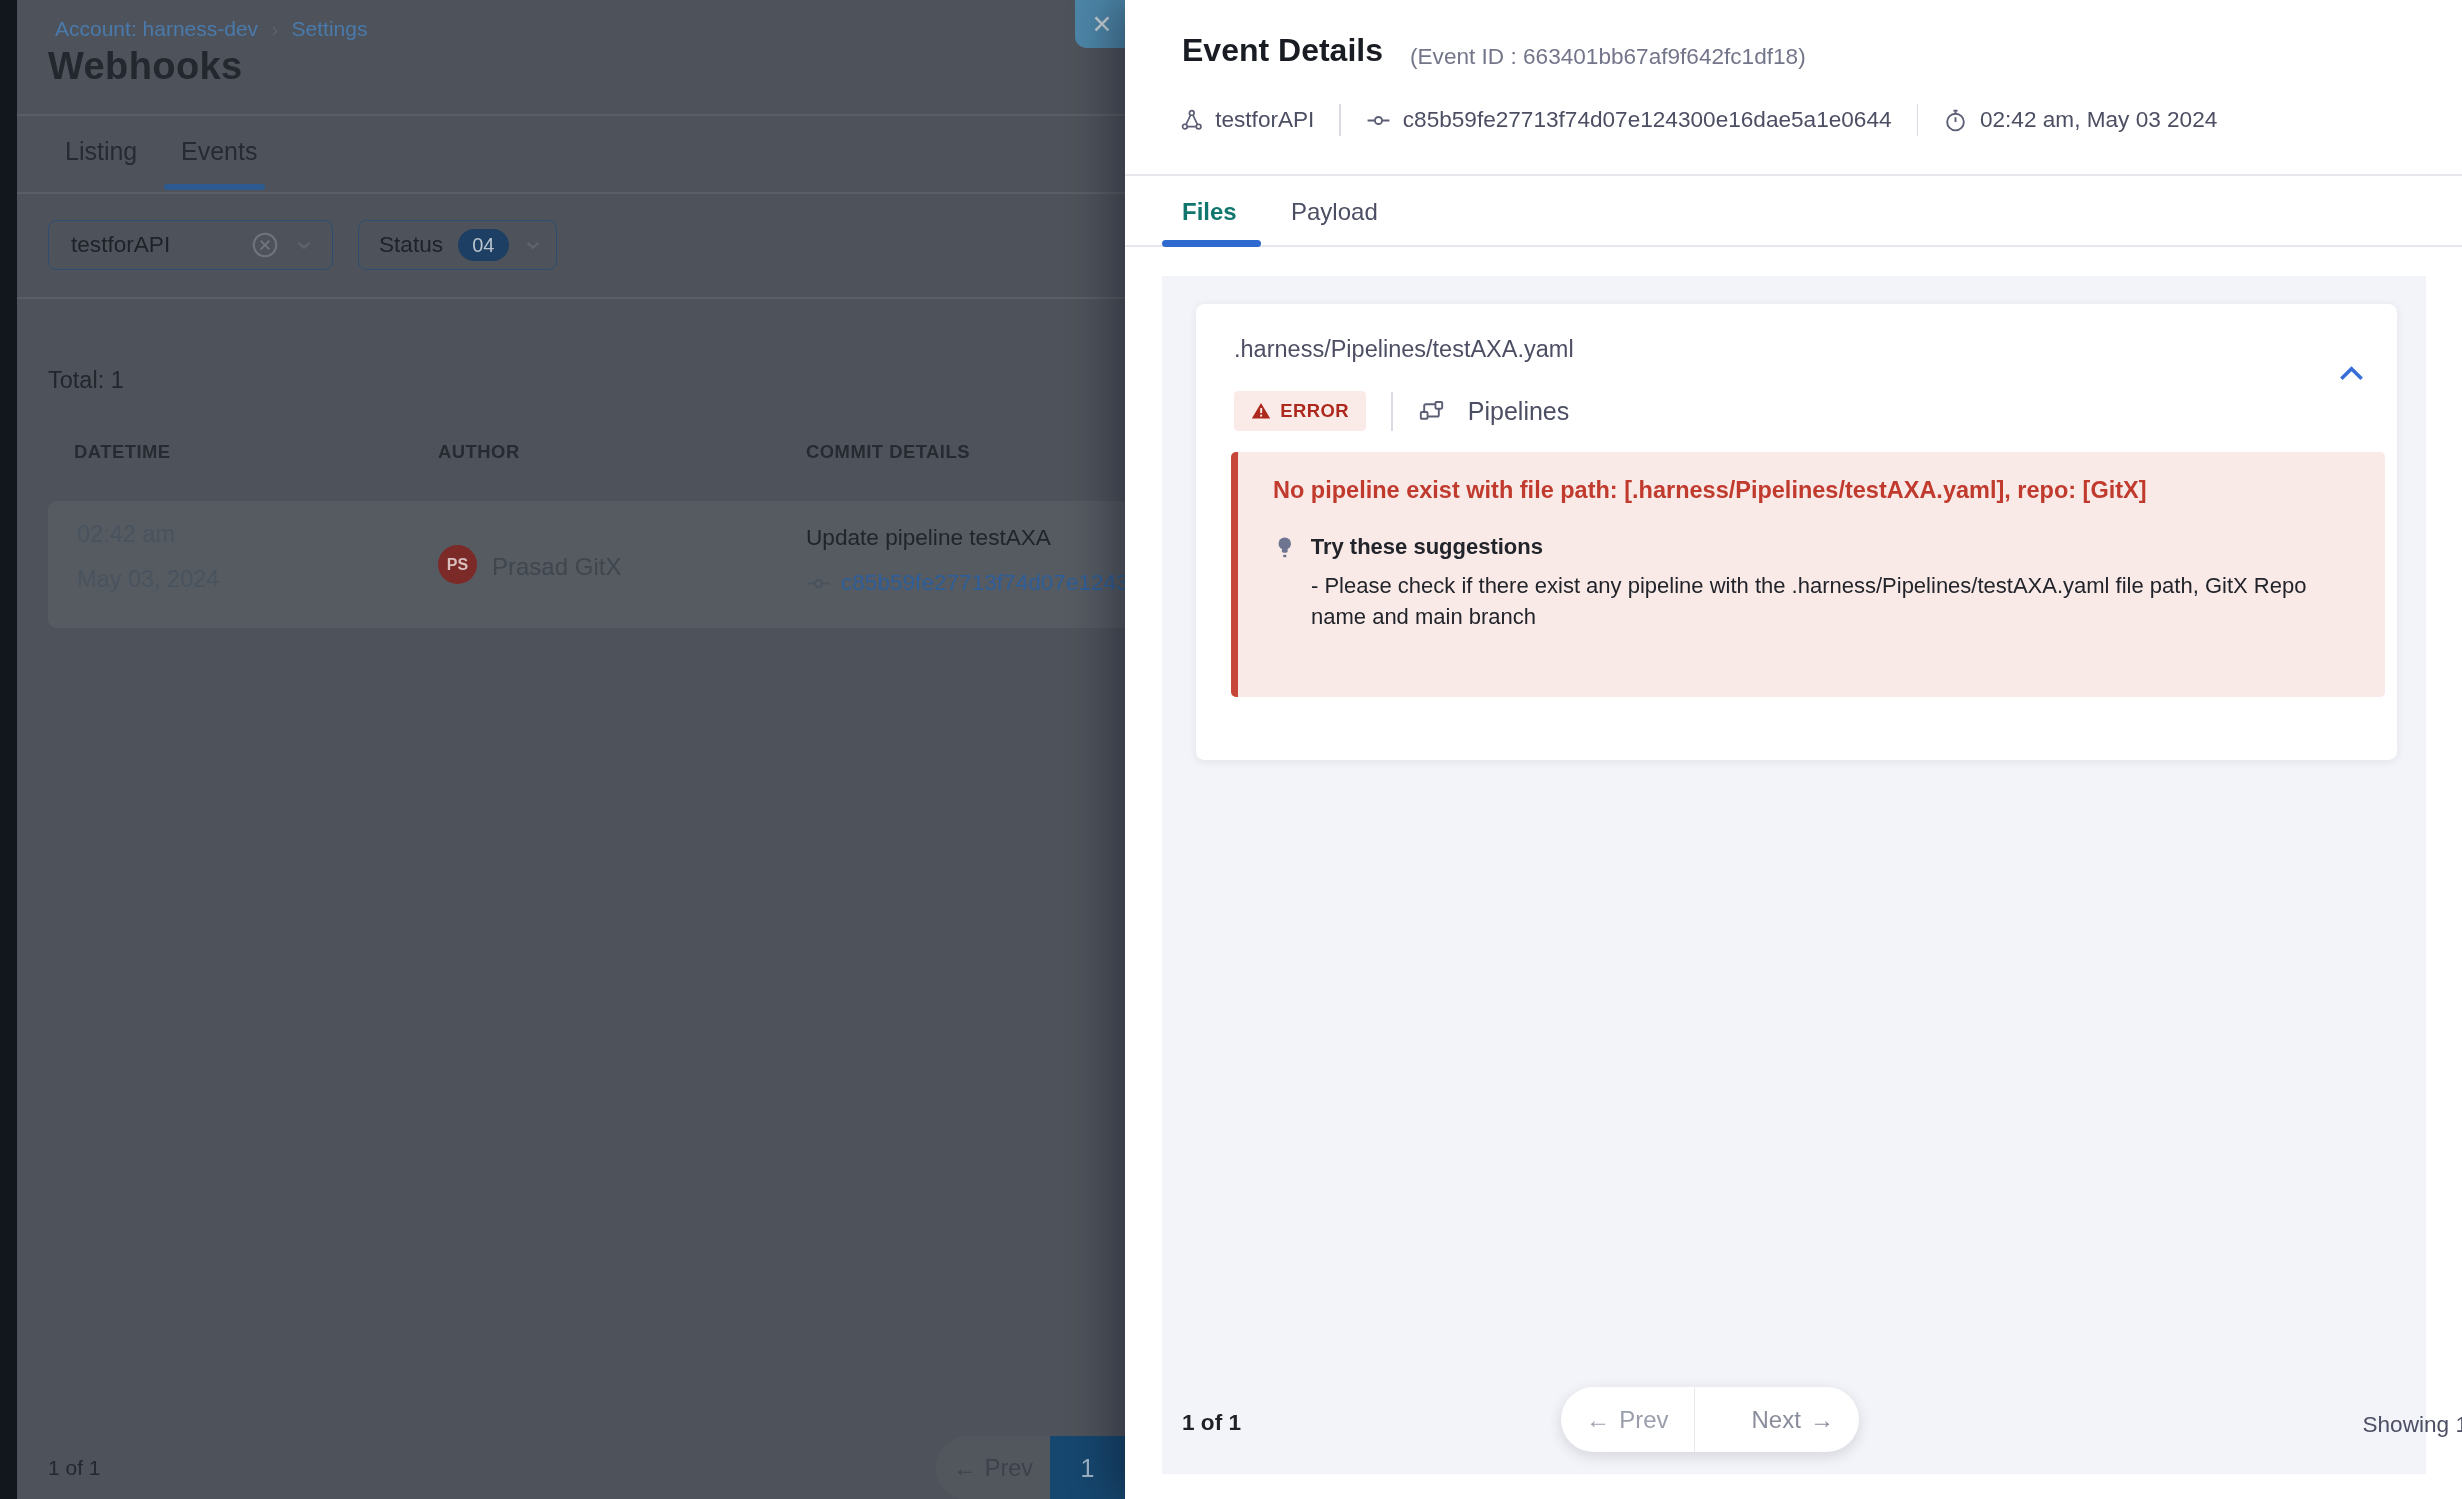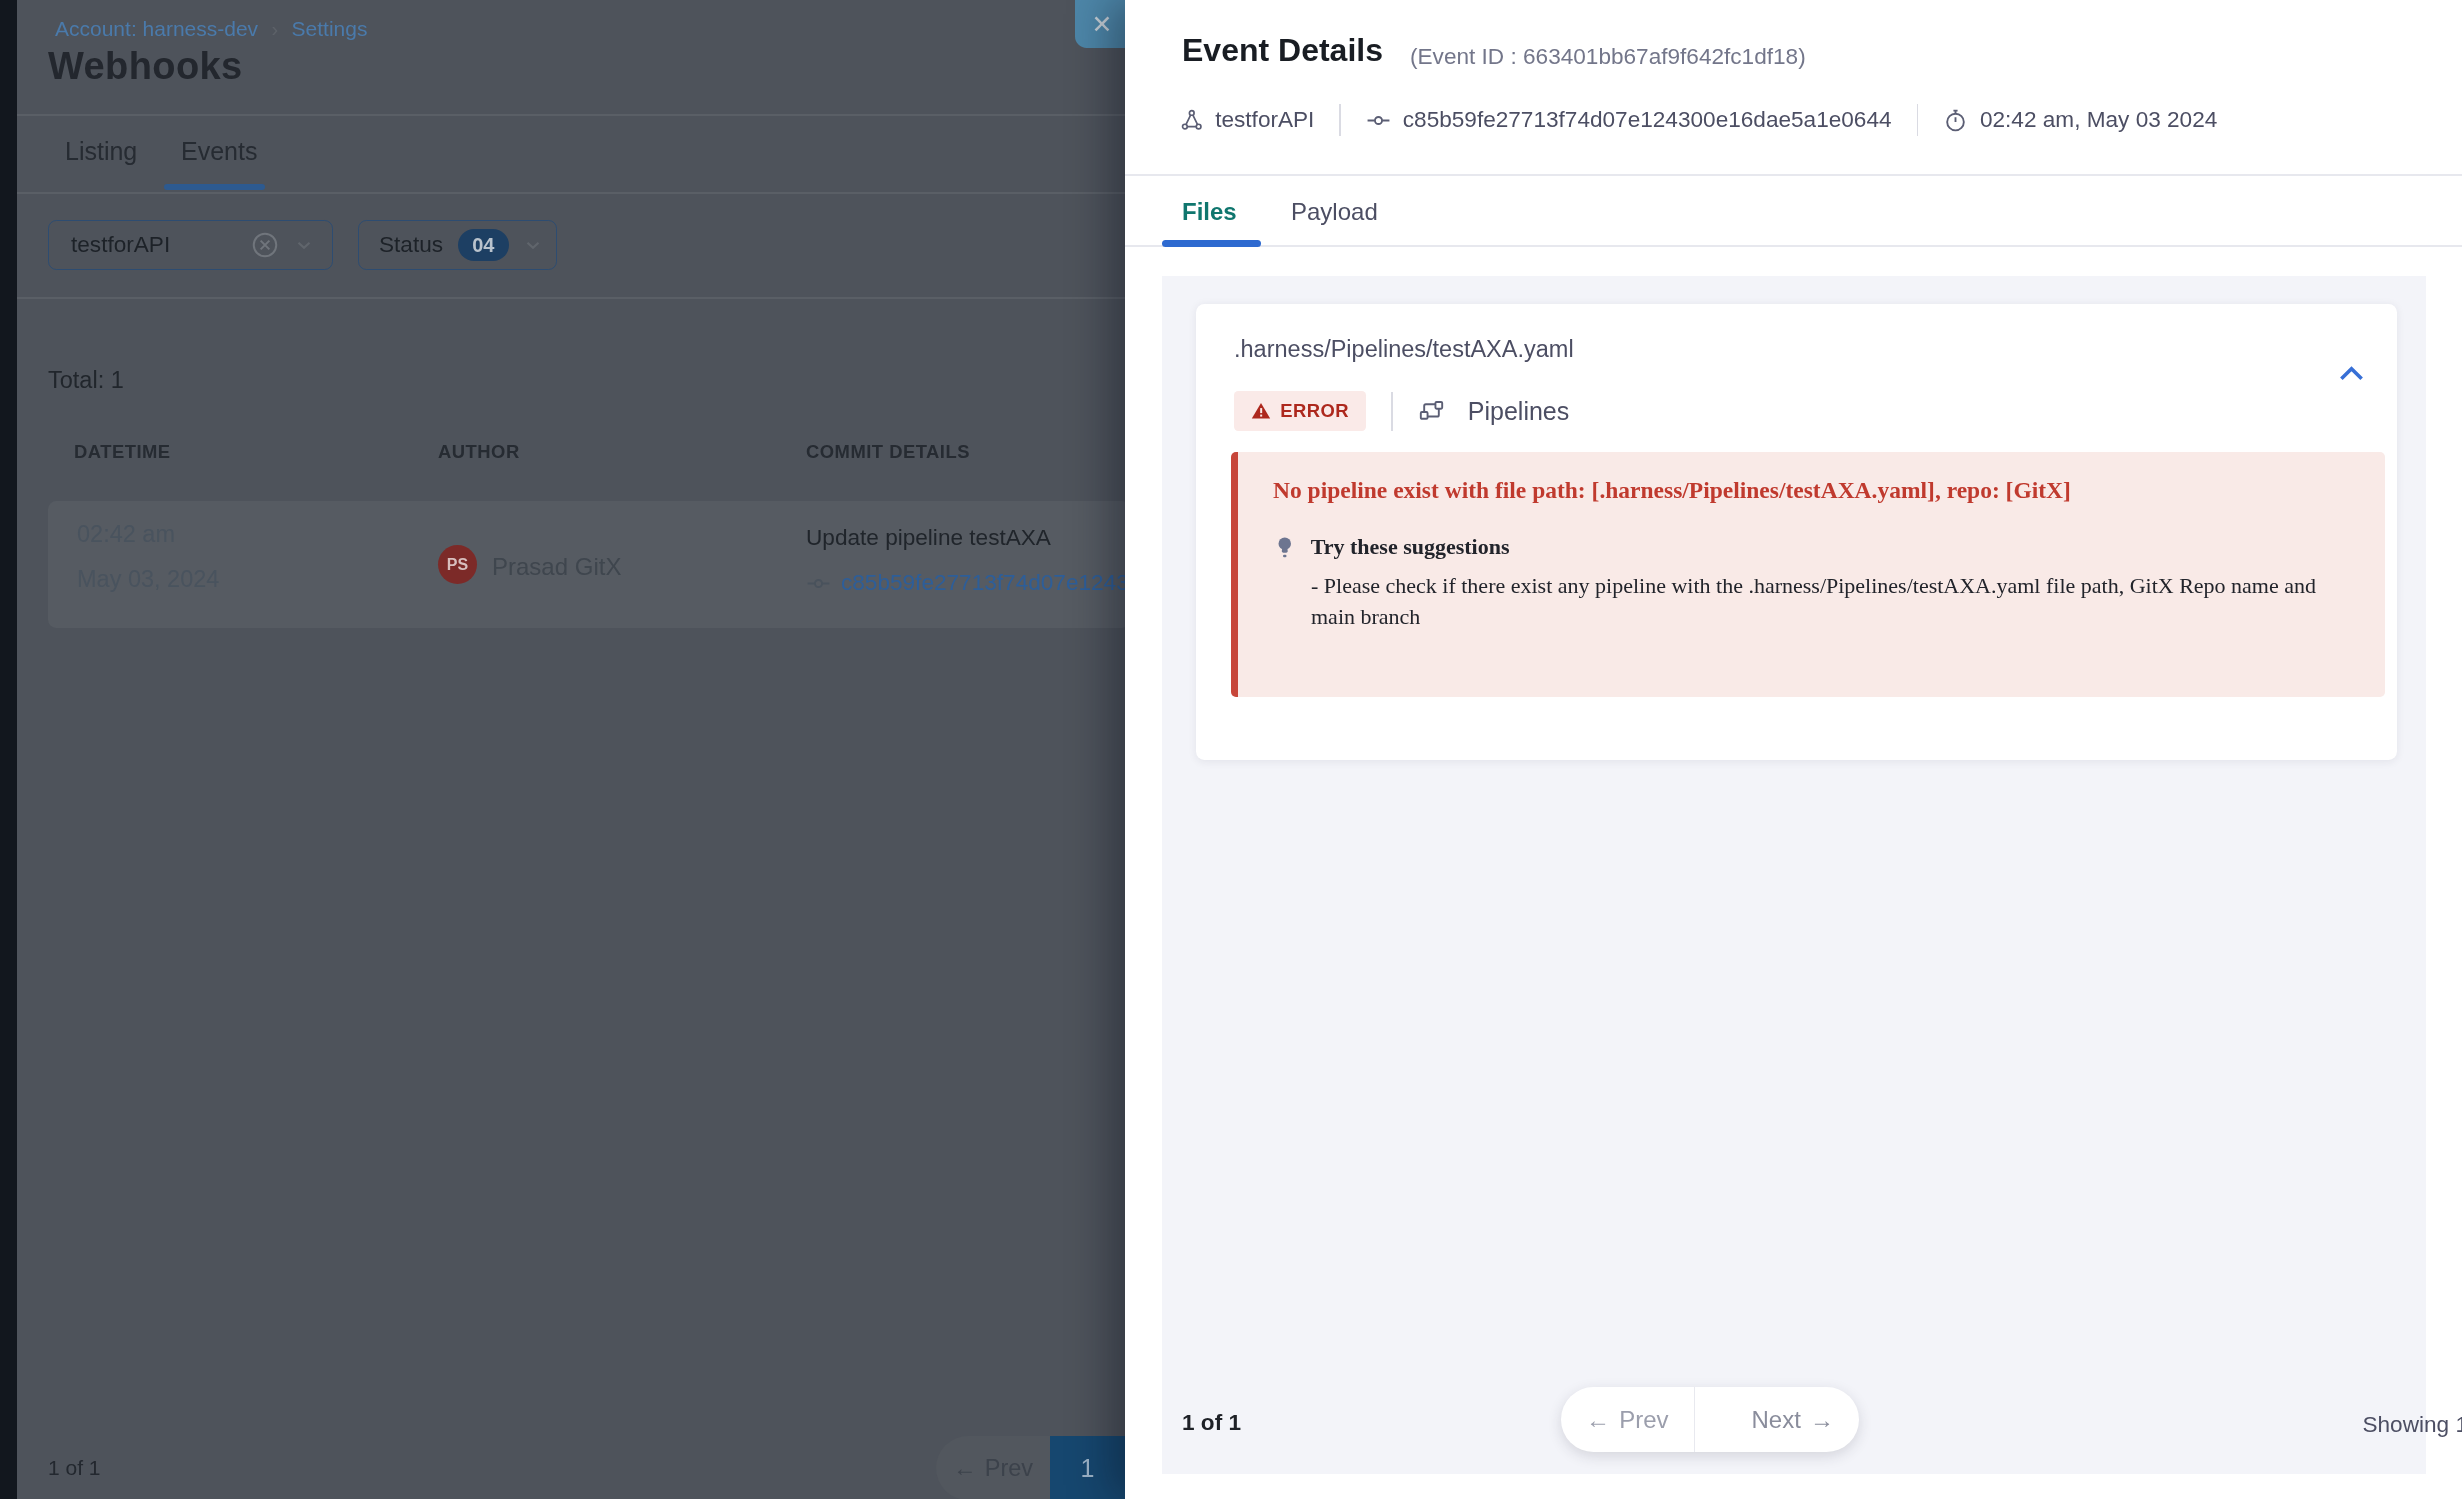--- a/index.html
+++ b/index.html
@@ -15,21 +15,21 @@
   .page-title{left:48px;top:45px;font-size:38px;font-weight:bold;color:#23272e;letter-spacing:0.4px;}
   .hdiv{height:1.7px;background:#5a5f66;left:17px;width:2446px;}
   .bk-tab{top:137px;font-size:25px;color:#262b32;}
   .bk-underline{left:164px;top:184px;width:101px;height:5.9px;background:#2d5a90;border-radius:3.4px;}
   .filterbox{top:220px;height:50px;border:1.7px solid #2d4c71;border-radius:8.4px;
              display:flex;align-items:center;box-sizing:border-box;}
   .f1{left:48px;width:285px;padding:0 17px 0 22px;}
   .f2{left:358px;width:199px;padding:0 15px 0 20px;}
   .ftext{font-size:22.6px;color:#1d2228;}
   .fgrow{flex:1;}
-  .count-badge{background:#1d3f63;color:#b9c3cd;font-size:20px;font-weight:bold;
+  .count-badge{background:#1d3f63;color:#b9c3cd;font-size:20px;font-weight:normal;
                border-radius:17px;padding:4.2px 14.2px;margin-left:15px;text-align:center;}
   .icon-gap{margin-left:13.4px;display:flex;align-items:center;}
   .total{left:48px;top:367px;font-size:23.5px;color:#21262c;}
   .th{top:441px;font-size:18.4px;font-weight:bold;color:#262b32;letter-spacing:0.5px;}
   .row-card{left:48px;top:501px;width:1082px;height:127px;background:#565b62;border-radius:8.4px;overflow:hidden;}
   .row-time{left:29px;top:20px;font-size:23.5px;color:#49535e;}
   .row-date{left:29px;top:65px;font-size:23.5px;color:#49535e;}
   .avatar{left:390px;top:44px;width:39px;height:39px;border-radius:50%;background:#7c2a28;
           color:#d8bfbe;font-size:16px;font-weight:bold;display:flex;align-items:center;justify-content:center;}
   .row-name{left:444px;top:52px;font-size:24px;color:#3f464e;}
@@ -59,21 +59,21 @@
   .dw-content{left:37px;top:276px;width:1264px;height:1198px;background:#f3f4f9;}
   .file-card{left:71px;top:304px;width:1201px;height:456px;background:#ffffff;border-radius:8.4px;
              box-shadow:0 1.7px 8.4px rgba(40,41,61,.08);}
   .fc-path{left:38px;top:32px;font-size:23.5px;color:#4c4e63;}
   .fc-collapse{right:32px;top:60px;}
   .fc-badges{left:38px;top:87px;display:flex;align-items:center;}
   .err-badge{background:#faeae8;border-radius:4.2px;height:40px;padding:0 17px;display:flex;align-items:center;gap:9.2px;}
   .err-text{font-size:18.4px;font-weight:bold;color:#ad281d;letter-spacing:0.5px;}
   .entity{display:flex;align-items:center;gap:23px;font-size:25px;color:#4c4e63;}
   .error-box{left:35px;top:148px;width:1154px;height:245px;background:#f9eae7;border-left:7.5px solid #c7463a;
-             border-radius:5px;box-sizing:border-box;padding:25px 30px 0 35px;font-family:Liberation Serif, serif;}
+             border-radius:5px;box-sizing:border-box;padding:25px 30px 0 35px;}
   .error-msg{font-size:23.5px;font-weight:bold;color:#c03a2e;}
   .sugg-head{margin-top:30px;display:flex;align-items:center;gap:14.2px;}
   .sugg-title{font-size:22px;font-weight:bold;color:#22242b;}
   .sugg-body{margin-top:10px;margin-left:38px;font-size:22px;color:#22242b;line-height:31px;max-width:1043px;}
   .dw-foot-info{left:57px;top:1410px;font-size:22.6px;font-weight:bold;color:#1e2127;}
   .dw-pager{left:436px;top:1387px;width:298px;height:65px;background:#fff;border-radius:34px;
             box-shadow:0 4.2px 13.4px rgba(40,41,61,.15);display:flex;overflow:hidden;}
   .dw-prev,.dw-next{flex:1;display:flex;align-items:center;justify-content:center;gap:9.2px;font-size:24px;}
   .dw-prev{color:#9b9eac;border-right:1.7px solid #e8e9ef;}
   .dw-next{color:#8a8d9c;margin-left:32px;}

